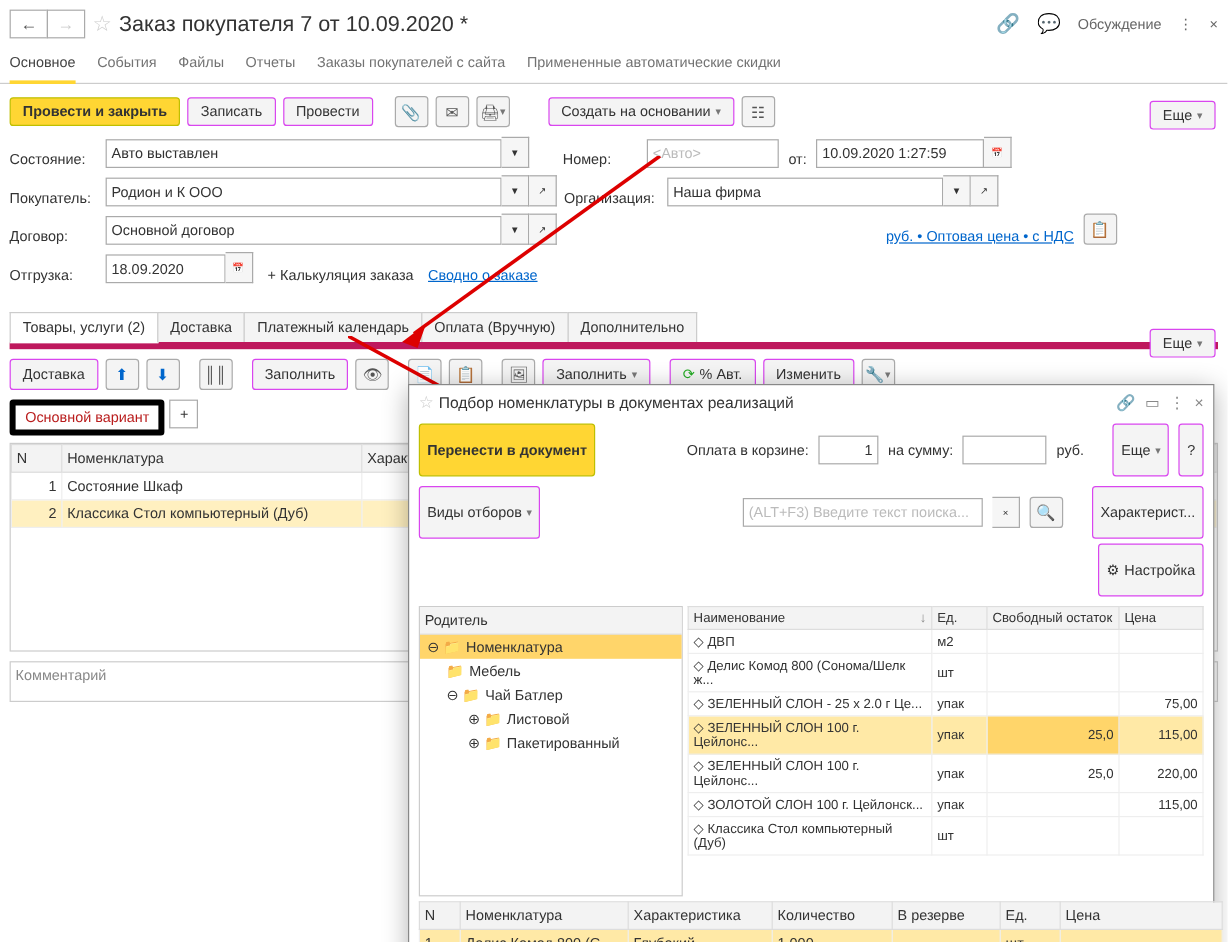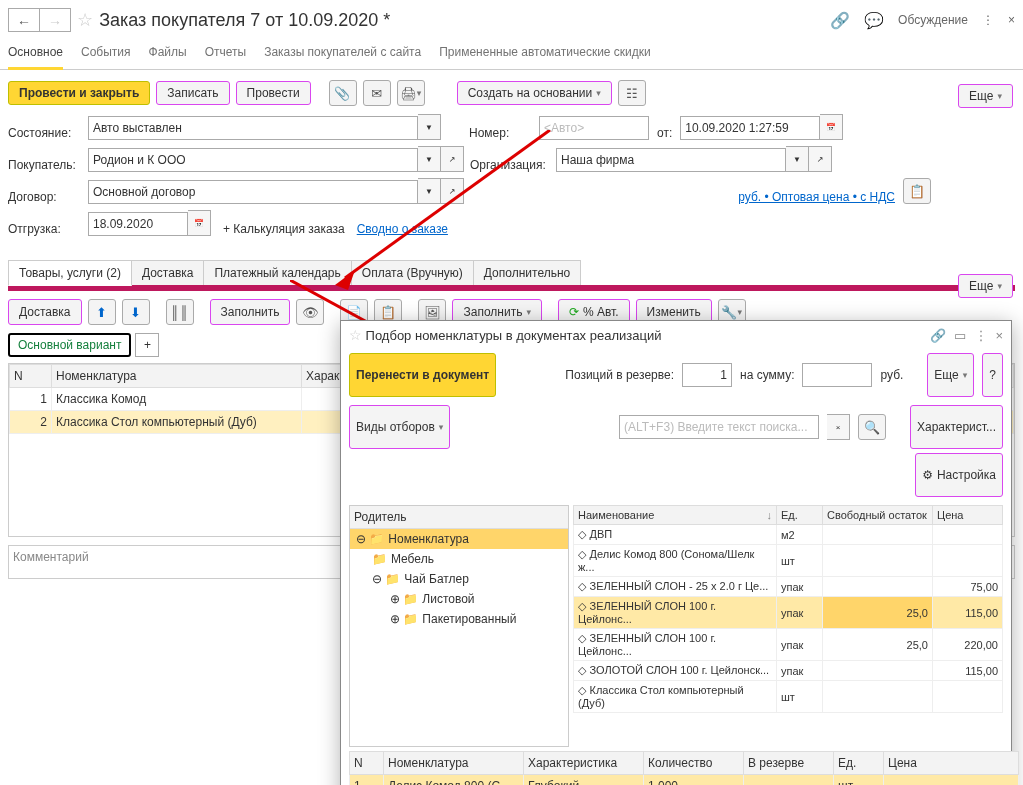--- a/index.html
+++ b/index.html
@@ -21,21 +21,21 @@
   .form{padding:0 8px}
   .row{display:flex;align-items:flex-end;margin-bottom:6px}
   .lbl{width:80px}
   .input{border:1px solid #aaa;height:22px;padding:0 4px;display:flex;align-items:center;background:#fff}
   .dd{border:1px solid #aaa;border-left:none;width:22px;height:24px;display:flex;align-items:center;justify-content:center;background:#f6f6f6;cursor:pointer;font-size:8px}
   .subtabs{display:flex;border-bottom:6px solid #be185d;margin:24px 8px 0}
   .subtab{border:1px solid #ccc;border-bottom:none;padding:5px 10px;background:#f4f4f4;margin-right:-1px;cursor:pointer}
   .subtab.active{background:#fff;border-bottom:1px solid #fff;margin-bottom:-1px}
   .tab-toolbar{display:flex;gap:6px;padding:8px}
   .variant{display:flex;gap:4px;padding:0 8px 6px}
-  .variant .lbl-v{border:2px solid #000000;color:#15803d;padding:3px 8px;border-radius:3px}
+  .variant .lbl-v{border:5px solid #000000;color:#b91c1c;padding:3px 8px;border-radius:3px}
   .variant .plus{border:1px solid #aaa;width:22px;height:22px;display:flex;align-items:center;justify-content:center;cursor:pointer}
   table{border-collapse:collapse;width:100%;table-layout:fixed}
   th{background:#f3f3f3;border:1px solid #ddd;padding:4px;text-align:left;font-weight:normal}
   td{border:1px solid #eee;padding:4px}
   tr.row2{background:#fff0c0}
   .grid-wrap{margin:0 8px;border:1px solid #ccc;height:172px;overflow:hidden}
   .cmt{margin:8px;border:1px solid #ccc;height:24px;padding:4px;color:#888}
   .arrow{position:absolute;pointer-events:none;z-index:5}
   
   .popup{position:absolute;left:340px;top:320px;width:670px;border:1px solid #888;background:#fff;box-shadow:0 4px 20px rgba(0,0,0,.3);z-index:50}
@@ -208,21 +208,21 @@
         <col>
       </colgroup>
     <tbody>
         <tr>
       <th>N</th>
       <th>Номенклатура</th>
       <th>Характеристика</th>
     </tr>
     <tr>
       <td style="text-align:right">1</td>
-          <td>Классика Комод</td>
+          <td>Состояние Шкаф</td>
           <td></td>
     </tr>
     <tr class="row2">
       <td style="text-align:right">2</td>
           <td>Классика Стол компьютерный (Дуб)</td>
           <td></td>
     </tr>
   </tbody>
     </table>
 </div>
@@ -245,21 +245,21 @@
     <div class="r">
       <span>🔗</span>
       <span>▭</span>
       <span>⋮</span>
       <span>×</span>
     </div>
   </div>
   <div class="pop-bar">
     <div class="btn primary sm">Перенести в документ</div>
     <span style="flex:1"></span>
-    <span>Позиций в резерве:</span>
+    <span>Оплата в корзине:</span>
     <div class="input" style="width:40px;text-align:right;justify-content:flex-end">
         <span>1</span>
       </div>
     <span>на сумму:</span>
     <div class="input" style="width:60px"></div>
     <span>руб.</span>
     <span style="width:8px"></span>
     <div class="btn sm caret">Еще</div>
     <div class="btn sm">?</div>
   </div>

